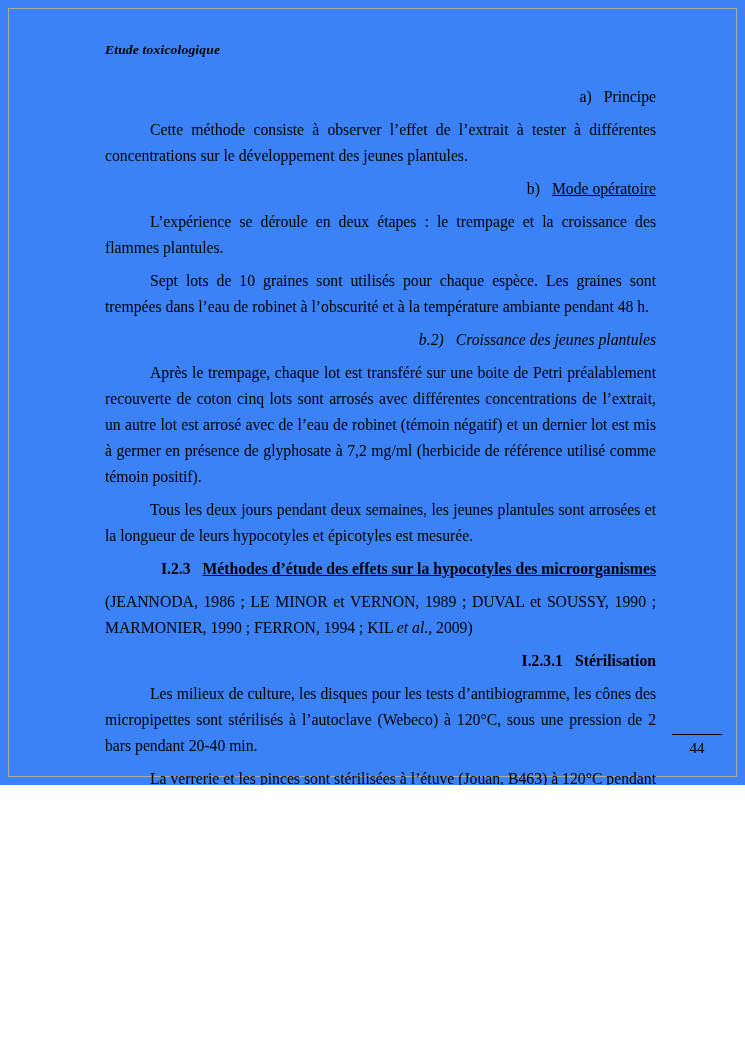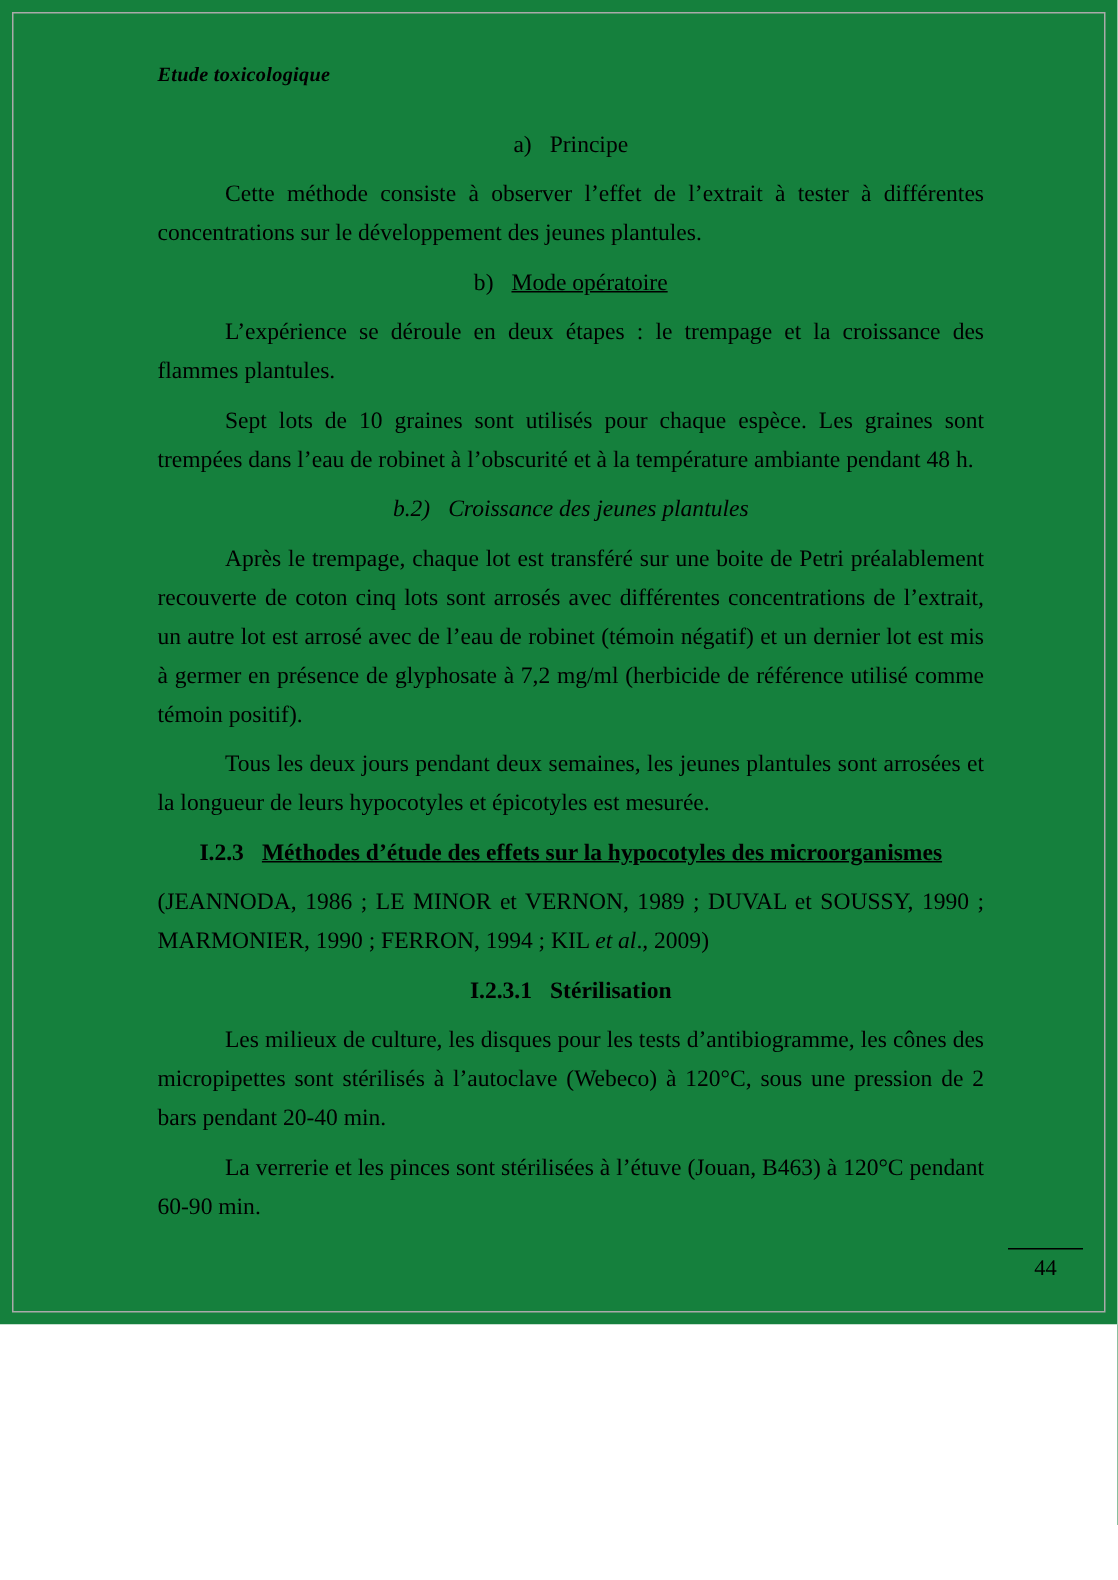--- a/index.html
+++ b/index.html
@@ -1,22 +1,22 @@
 <!DOCTYPE html>
 <html><head>
 <meta charset="utf-8">
 <style>
   * { margin: 0; padding: 0; box-sizing: border-box; }
   html, body { background: #ffffff; }
   .page {
     position: relative;
     width: 745px;
-    height: 883px;
+    height: 785px;
     margin: 0 auto;
-    background: #15803d;
+    background: #3b82f6;
     color: #000000;
     font-family: "Liberation Serif", serif;
     overflow: hidden;
   }
   .page-frame {
     position: absolute;
     inset: 8px;
     border: 1px solid #aaaaaa;
     pointer-events: none;
   }
@@ -33,21 +33,21 @@
     position: absolute;
     top: 84px;
     left: 105px;
     width: 551px;
     font-size: 15.7px;
     line-height: 26px;
     text-align: justify;
   }
   .doc-body p { margin: 0 0 7px 0; }
   .para { text-indent: 45px; }
-  .hd { margin-left: 45px; text-align: center; }
+  .hd { margin-left: 45px; text-align: right; }
   .hd .lbl { margin-right: 12px; }
   .u { text-decoration: underline; }
   .it { font-style: italic; }
   .b { font-weight: bold; }
   .citation { margin-left: 45px; }
   .footer {
     position: absolute;
     right: 23px;
     bottom: 28px;
     width: 50px;

